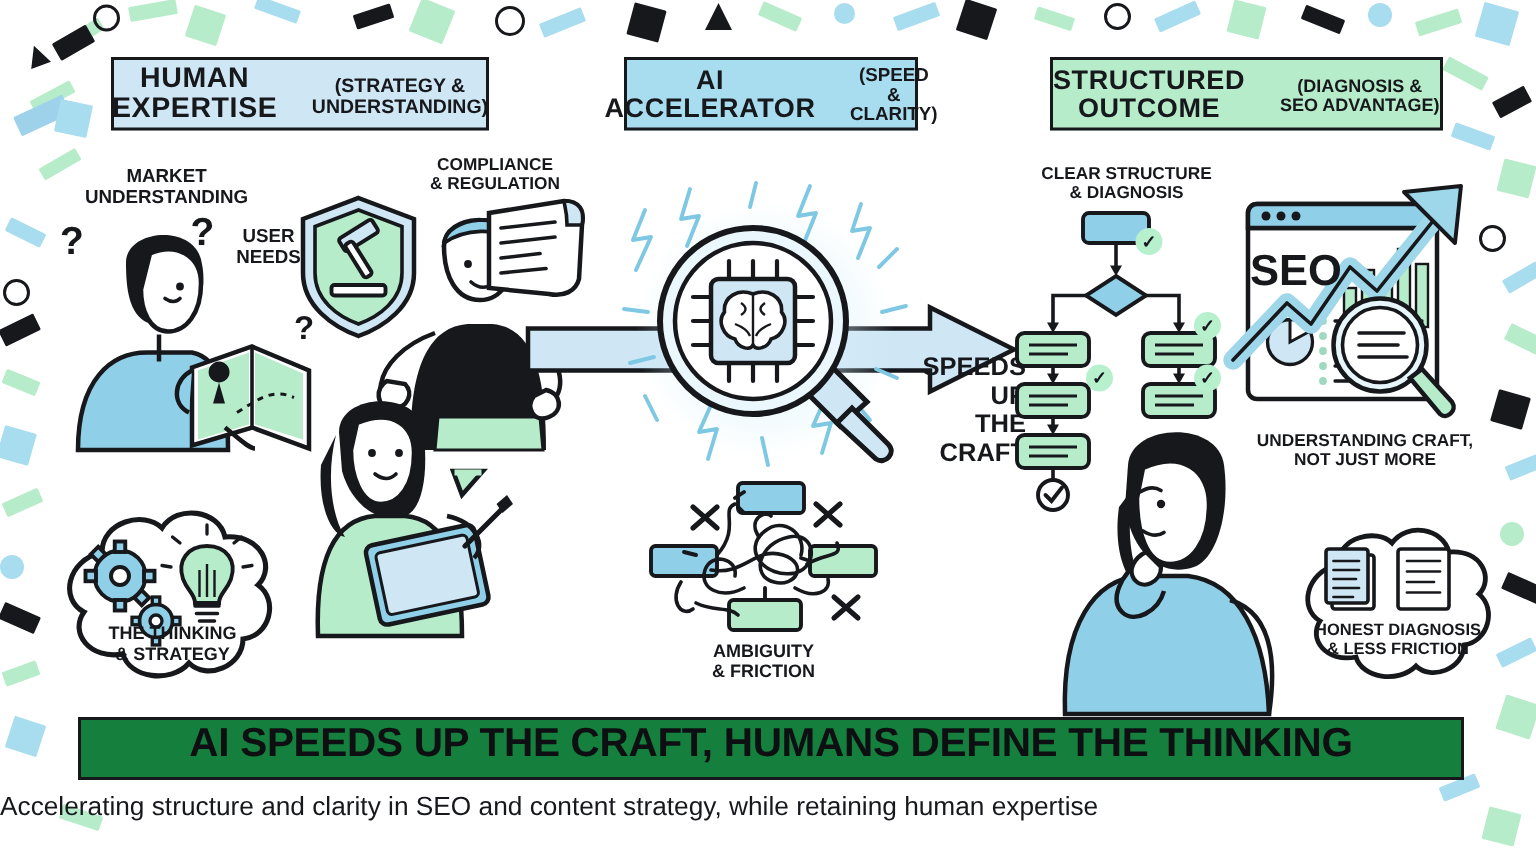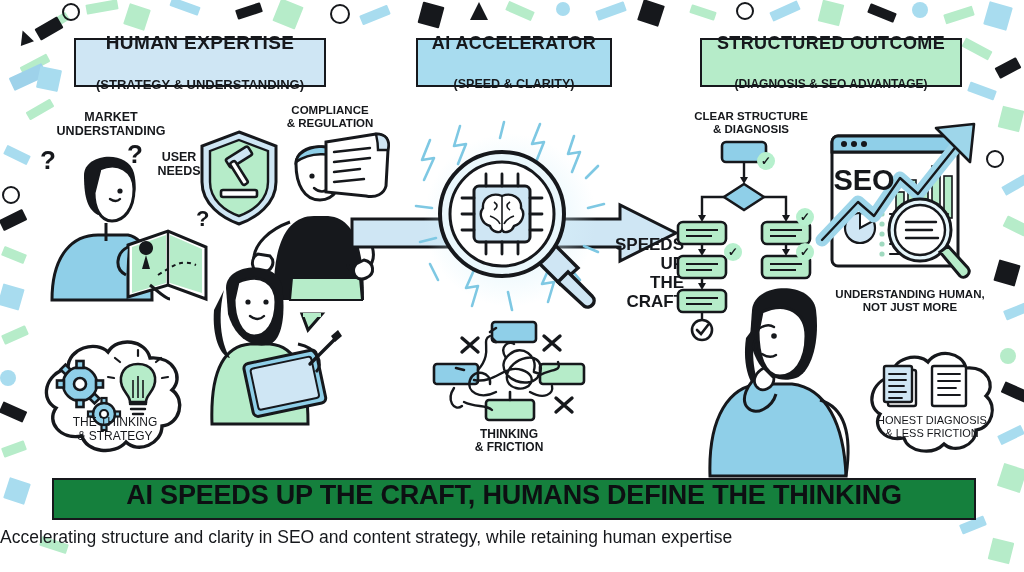--- a/index.html
+++ b/index.html
@@ -3,21 +3,21 @@
 <meta charset="utf-8">
 <style>
   html,body{margin:0;padding:0;background:#ffffff;}
   body{width:1024px;height:572px;overflow:hidden;font-family:"Liberation Sans",sans-serif;}
   #stage{position:relative;width:1024px;height:572px;background:#ffffff;}
 
   .confetti{position:absolute;pointer-events:none;}
 
   
   .hdr{position:absolute;border:2.5px solid #16181c;text-align:center;
-       display:flex;flex-direction:column;justify-content:center;align-items:center;
+       display:flex;flex-direction:row;justify-content:center;align-items:center;
        line-height:1.05;gap:23px;}
   .hdr .t1{font-weight:bold;letter-spacing:.4px;color:#16181c;}
   .hdr .t2{font-weight:bold;color:#16181c;}
 
   #hdr-human{left:74px;top:38px;width:248px;height:45px;background:#cfe6f4;}
   #hdr-human .t1{font-size:19px;}
   #hdr-human .t2{font-size:13px;margin-top:2px;}
 
   #hdr-ai{left:416px;top:38px;width:192px;height:45px;background:#a8dcef;}
   #hdr-ai .t1{font-size:18px;}
@@ -37,21 +37,21 @@
   #subtitle{position:absolute;left:0;top:527px;width:1024px;text-align:left;
             font-size:17.5px;color:#16181c;}
   .chk{position:absolute;border-radius:50%;background:#b6f0cd;display:flex;
        align-items:center;justify-content:center;color:#16181c;font-weight:bold;}
 
   .callout{position:absolute;border:3px solid #16181c;border-radius:9px;background:#b6ecc9;
            display:flex;flex-direction:column;align-items:center;justify-content:center;
            font-size:11px;font-weight:bold;color:#16181c;line-height:1.2;text-align:center;}
 
   .cloud{position:absolute;}
-  .cloud-txt{position:absolute;text-align:center;font-weight:normal;color:#16181c;line-height:1.15;}
+  .cloud-txt{position:absolute;text-align:center;font-weight:bold;color:#16181c;line-height:1.15;}
 
   svg{overflow:visible;}
 </style>
 </head>
 <body>
 
 <div id="stage">
 
   <div id="confetti-layer">
       <div class="confetti" style="left: 18px; top: 30px; width: 0px; height: 0px; transform: rotate(-20deg); border-left: 7px solid transparent; border-right: 7px solid transparent; border-bottom: 14px solid rgb(22, 24, 28);"></div>
@@ -342,21 +342,21 @@
       <path d="M106 52 l-6 -2"></path>
       <path d="M76 78 l0 -8"></path>
     </g>
     <g stroke="#16181c" stroke-width="3.4" stroke-linecap="round">
       <path d="M28 16 L44 30 M44 16 L28 30"></path>
       <path d="M110 14 L126 28 M126 14 L110 28"></path>
       <path d="M122 76 L138 90 M138 76 L122 90"></path>
     </g>
   </svg>
   <div class="cap" style="left:444px;top:428px;width:130px;font-size:12px;">
-    <div>THINKING</div>
+    <div>AMBIGUITY</div>
     <div>&amp; FRICTION</div>
   </div>
 
   <div class="cap" style="left:676px;top:110px;width:150px;font-size:11.5px;">
     <div>CLEAR STRUCTURE</div>
     <div>&amp; DIAGNOSIS</div>
   </div>
 
   <svg style="position:absolute;left:668px;top:140px;" width="160" height="190">
     <rect x="54" y="2" width="44" height="20" rx="4" fill="#8fcfe8" stroke="#16181c" stroke-width="2.6"></rect>
@@ -458,21 +458,21 @@
     <g stroke="#16181c" stroke-width="2.4" stroke-linecap="round">
       <path d="M88 104 L118 104"></path>
         <path d="M88 112 L114 112"></path>
         <path d="M88 120 L120 120"></path>
     </g>
     <path d="M122 134 L142 158 C146 162, 154 156, 150 150 L130 128 Z" fill="#b6ecc9" stroke="#16181c" stroke-width="3"></path>
     <text x="46" y="72" font-family="Liberation Sans, sans-serif" font-size="29" font-weight="bold" text-anchor="middle" fill="#16181c">SEO</text>
   </svg>
 
   <div class="cap" style="left:824px;top:288px;width:172px;font-size:11.5px;">
-    <div>UNDERSTANDING HUMAN,</div>
+    <div>UNDERSTANDING CRAFT,</div>
     <div>NOT JUST MORE</div>
   </div>
 
   <svg style="position:absolute;left:700px;top:276px;" width="170" height="200">
     <path d="M10 200 C8 140, 30 110, 60 108 L92 108 C126 112, 144 148, 146 200 Z" fill="#8fcfe8" stroke="#16181c" stroke-width="3"></path>
     <path d="M52 34 C54 6, 112 4, 116 34 C120 64, 112 96, 96 102 C72 110, 54 90, 50 62 Z" fill="#16181c"></path>
     <path d="M62 36 C88 24, 106 38, 106 60 C106 86, 94 100, 80 100 C64 100, 58 78, 58 56 Z" fill="#ffffff" stroke="#16181c" stroke-width="3"></path>
     <path d="M58 46 C50 70, 52 100, 64 118 C50 114, 42 90, 46 62 Z" fill="#16181c"></path>
     <circle cx="74" cy="60" r="2.8" fill="#16181c"></circle>
     <path d="M60 52 q8 -5 14 -1" fill="none" stroke="#16181c" stroke-width="2.4" stroke-linecap="round"></path>

